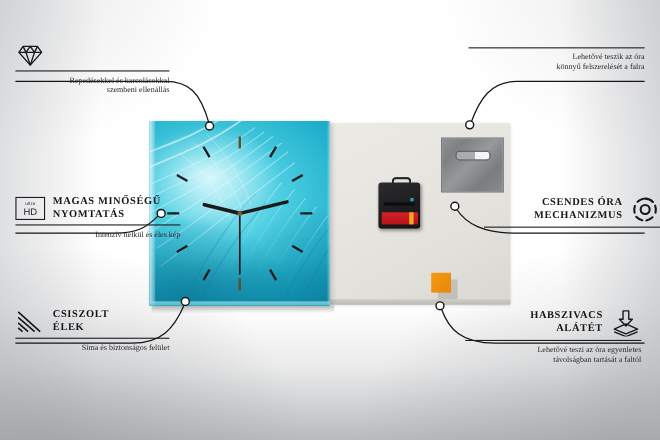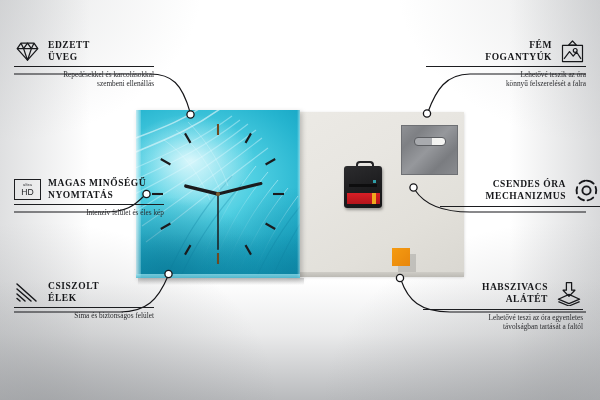--- a/index.html
+++ b/index.html
@@ -318,39 +318,37 @@
       <span class="icon-box">
         <svg width="27" height="21" viewBox="0 0 27 21">
           <g fill="none" stroke="#17181b" stroke-width="1.25" stroke-linejoin="round">
             <path d="M3.2 7.6 L13.5 19.2 L23.8 7.6 L20 2.2 L7 2.2 Z"></path>
             <path d="M3.2 7.6 H23.8"></path>
             <path d="M7 2.2 L9.6 7.6 L13.5 19.2 L17.4 7.6 L20 2.2"></path>
             <path d="M9.6 7.6 L13.5 2.2 L17.4 7.6"></path>
           </g>
         </svg>
       </span>
-      <span class="co-title">EDZETT
-ÜVEG</span>
     </div>
     <div class="co-rule"></div>
     <div class="co-desc">Repedésekkel és karcolásokkal
 szembeni ellenállás</div>
   </div>
 
   <div class="callout" style="left:14px;top:178px;width:150px;">
     <div class="co-head">
       <span class="icon-box hd-badge">
         <span class="u">ultra</span>
         <span class="h">HD</span>
       </span>
       <span class="co-title">MAGAS MINŐSÉGŰ
 NYOMTATÁS</span>
     </div>
     <div class="co-rule"></div>
-    <div class="co-desc">Intenzív felület és éles kép</div>
+    <div class="co-desc">Intenzív nélkül és éles kép</div>
   </div>
 
   <div class="callout" style="left:14px;top:281px;width:140px;">
     <div class="co-head">
       <span class="icon-box">
         <svg width="27" height="21" viewBox="0 0 27 21">
           <g stroke="#17181b" stroke-width="1.5" stroke-linecap="round">
             <line x1="3" y1="2" x2="22" y2="19"></line>
             <line x1="3" y1="7" x2="17" y2="19"></line>
             <line x1="3" y1="12" x2="11" y2="19"></line>
@@ -359,34 +357,20 @@
         </svg>
       </span>
       <span class="co-title">CSISZOLT
 ÉLEK</span>
     </div>
     <div class="co-rule"></div>
     <div class="co-desc">Sima és biztonságos felület</div>
   </div>
 
   <div class="callout" style="right:14px;top:40px;width:160px;">
-    <div class="co-head right">
-      <span class="co-title right">FÉM
-FOGANTYÚK</span>
-      <span class="icon-box">
-        <svg width="27" height="23" viewBox="0 0 27 23">
-          <g fill="none" stroke="#17181b" stroke-width="1.2" stroke-linejoin="round">
-            <path d="M13.5 1 L9.5 5.2 H17.5 Z"></path>
-            <rect x="3.5" y="5.4" width="20" height="16.2"></rect>
-            <path d="M5 18.8 L10.5 11.6 L14.2 16.2 L17.6 12 L22 18.8"></path>
-            <circle cx="16.2" cy="10.4" r="1.9"></circle>
-          </g>
-        </svg>
-      </span>
-    </div>
     <div class="co-rule"></div>
     <div class="co-desc right">Lehetővé teszik az óra
 könnyű felszerelését a falra</div>
   </div>
 
   <div class="callout" style="right:0;top:178px;width:160px;">
     <div class="co-head right">
       <span class="co-title right">CSENDES ÓRA
 MECHANIZMUS</span>
       <span class="icon-box">

